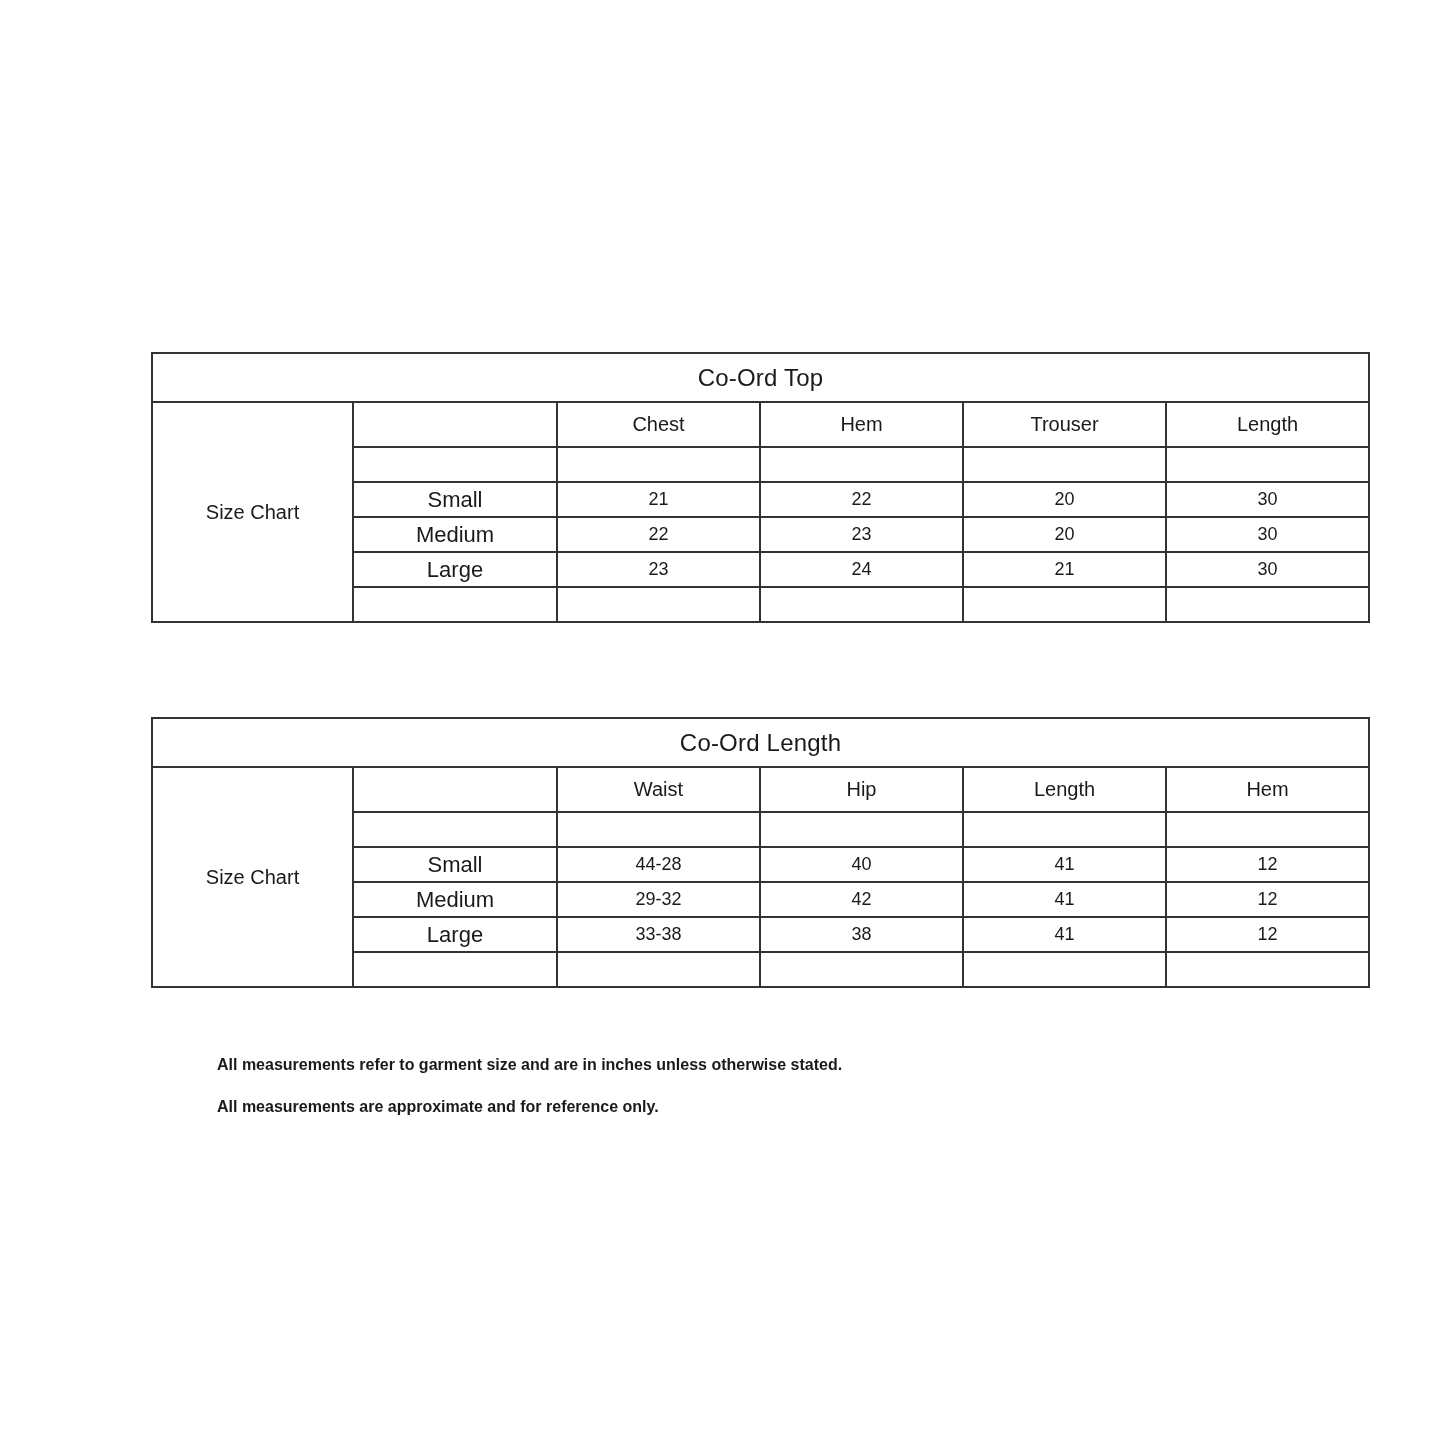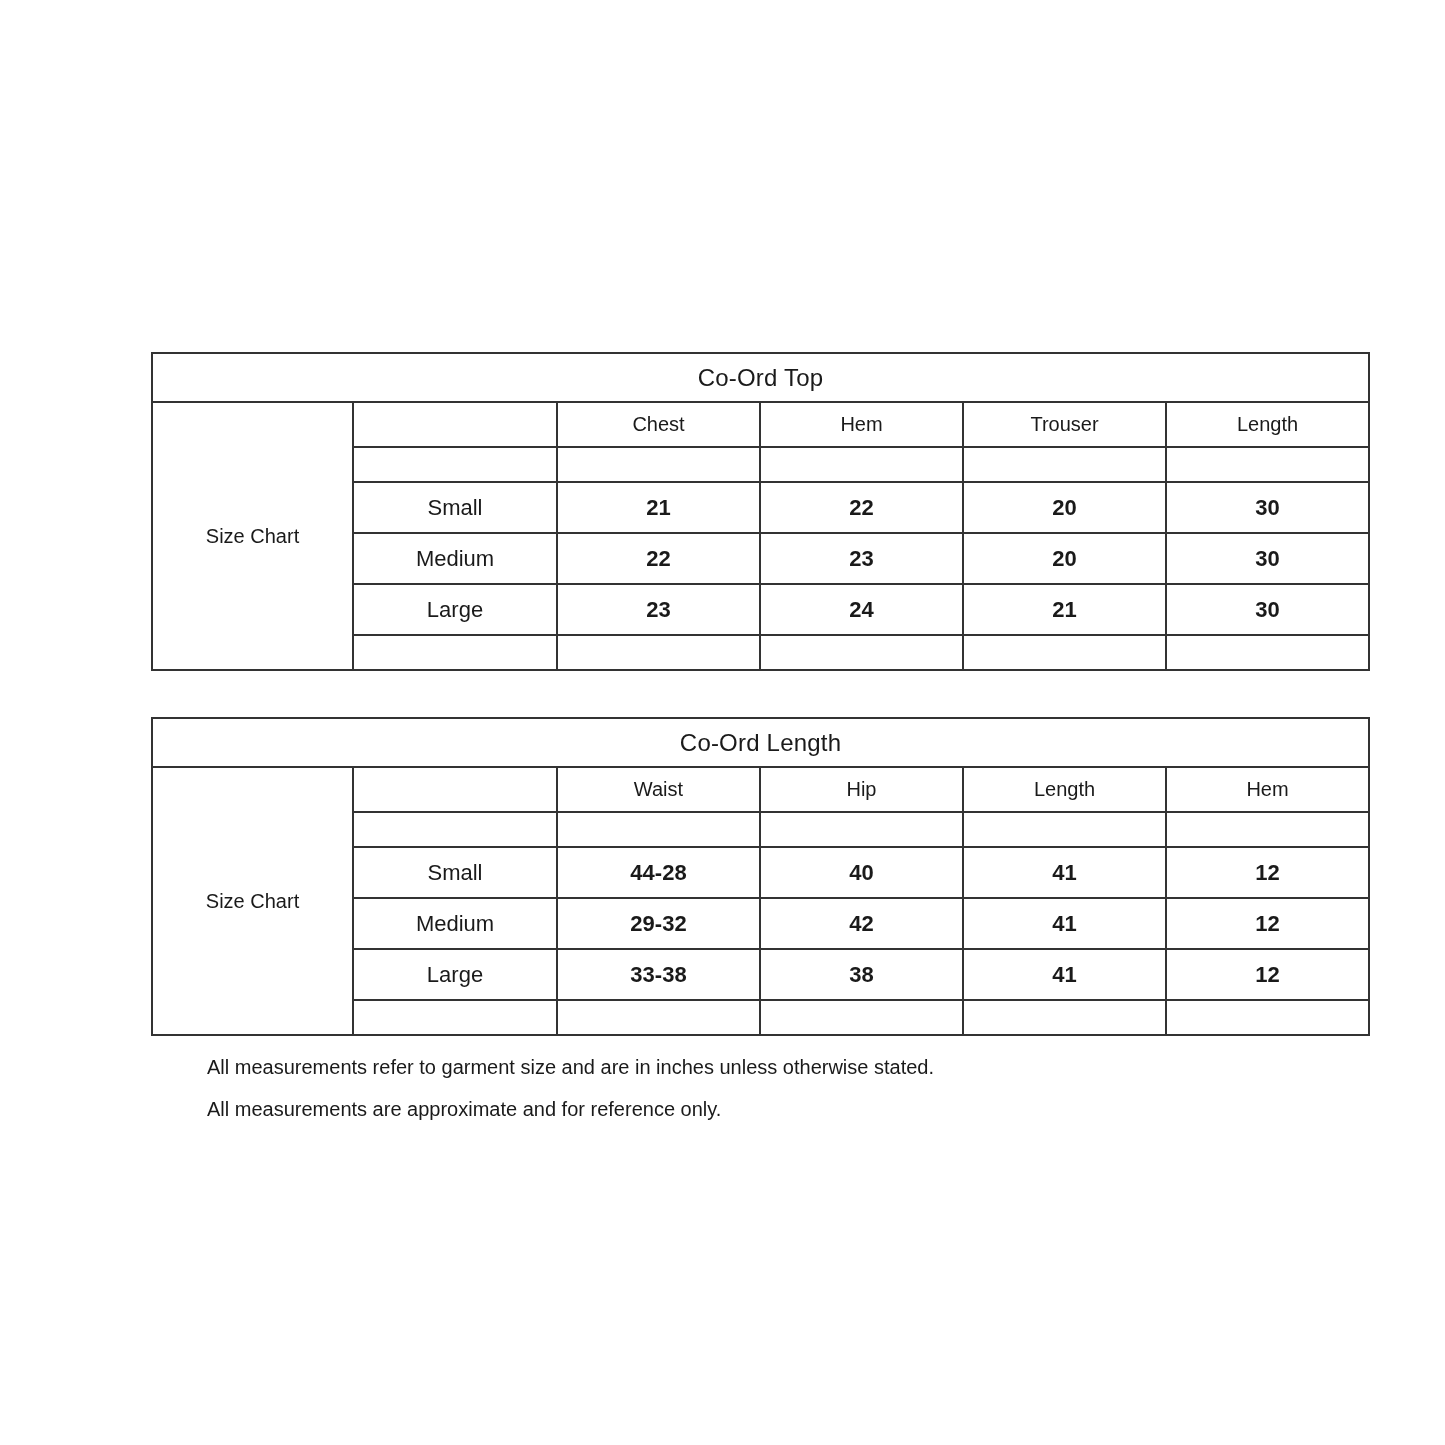--- a/index.html
+++ b/index.html
@@ -30,32 +30,33 @@
     padding: 0;
     overflow: hidden;
     white-space: nowrap;
   }
   col.c-side  { width: 201px; }
   col.c-size  { width: 204px; }
   col.c-meas  { width: 203px; }
   tr.row-title  { height: 49px; }
   tr.row-header { height: 45px; }
   tr.row-spacer { height: 35px; }
-  tr.row-data   { height: 51px; }
+  tr.row-data   { height: 35px; }
   td.cell-title { font-size: 24px; letter-spacing: 0.2px; }
   td.cell-side  { font-size: 20px; }
   td.cell-sizelabel { font-size: 22px; }
   td.cell-header { font-size: 20px; }
-  td.cell-value  { font-size: 22px; font-weight: bold; }
+  td.cell-value  { font-size: 18px; }
   .note {
     position: absolute;
-    left: 207px;
-    font-size: 20px;
+    left: 217px;
+    font-size: 16px;
     color: #1a1a1a;
     white-space: nowrap;
+    font-weight: bold;
   }
   #note-0 { top: 1056px; }
   #note-1 { top: 1098px; }
 </style>
 </head>
 <body>
 
 <div class="canvas">
 
   <table class="size-table" id="table-top">

